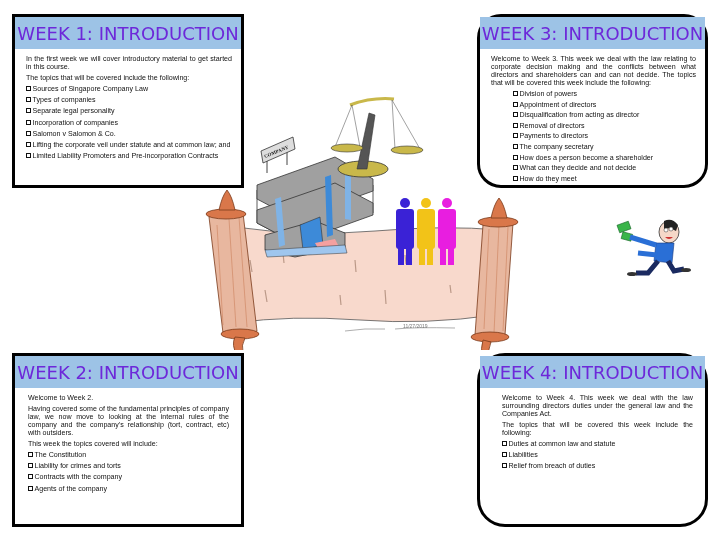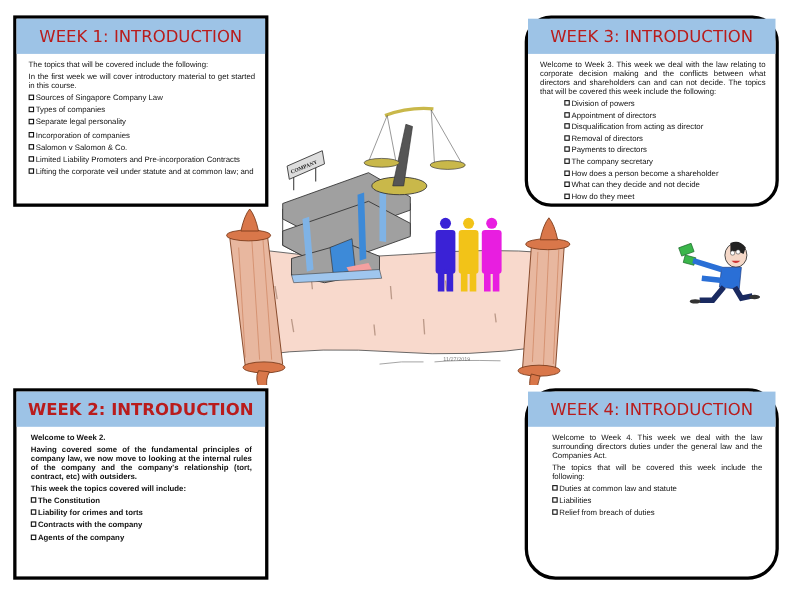--- a/index.html
+++ b/index.html
@@ -6,56 +6,56 @@
   body {
     width:720px; height:540px; background:#ffffff; position:relative; overflow:hidden;
     font-family: "Liberation Sans", sans-serif;
   }
   .card {
     position:absolute; box-sizing:border-box;
     border:3px solid #000; background:#fff;
   }
   .card-header {
     background:#9dc3e6; height:32px; display:flex; align-items:center; justify-content:center;
-    font-family:"DejaVu Sans", sans-serif; font-size:15px; color:#b91c1c; letter-spacing:0;
+    font-family:"DejaVu Sans", sans-serif; font-size:18px; color:#6d28d9; letter-spacing:0;
   }
   .card-body {
     padding:6px 9px 4px 11px; font-size:7.1px; line-height:8px; color:#111;
     text-align:justify;
   }
   .card-body p { margin:0 0 3px 0; }
   .card-body ul { list-style:none; margin:0; padding:0; }
   .card-body li { margin:0 0 3.2px 0; text-align:left; }
   .card-body li .cb { display:inline-block; width:5px; height:5px; border:0.8px solid #111; margin-right:1.5px; vertical-align:0px; box-sizing:border-box; }
   #week1 { left:12px; top:14px; width:232px; height:174px; }
   #week3 { left:477px; top:14px; width:231px; height:174px;border-radius:24px; }
-  #week2 { left:12px; top:353px; width:232px; height:174px;font-weight:bold; }
+  #week2 { left:12px; top:353px; width:232px; height:174px; }
   #week4 { left:477px; top:353px; width:231px; height:174px;border-radius:28px; }
   #week3 .card-body ul { padding-left:22px; }
   #week3 .card-body li { margin-bottom:2.6px; }
   #week2 .card-body { padding-left:13px; padding-right:12px; }
   #week4 .card-body { padding-left:22px; padding-right:12px; }
   .illus { position:absolute; }
 </style>
 </head>
 <body>
 
 <div class="card" id="week1">
   <div class="card-header">WEEK 1: INTRODUCTION</div>
   <div class="card-body">
+    <p>In the first week we will cover introductory material to get started in this course.</p>
     <p>The topics that will be covered include the following:</p>
-    <p>In the first week we will cover introductory material to get started in this course.</p>
     <ul>
       <li><span class="cb"></span><span>Sources of Singapore Company Law</span></li>
       <li><span class="cb"></span><span>Types of companies</span></li>
       <li><span class="cb"></span><span>Separate legal personality</span></li>
       <li><span class="cb"></span><span>Incorporation of companies</span></li>
       <li><span class="cb"></span><span>Salomon v Salomon &amp; Co.</span></li>
+      <li><span class="cb"></span><span>Lifting the corporate veil under statute and at common law; and</span></li>
       <li><span class="cb"></span><span>Limited Liability Promoters and Pre-incorporation Contracts</span></li>
-      <li><span class="cb"></span><span>Lifting the corporate veil under statute and at common law; and</span></li>
     </ul>
   </div>
 </div>
 
 <div class="card" id="week3">
   <div class="card-header">WEEK 3: INTRODUCTION</div>
   <div class="card-body">
     <p>Welcome to Week 3. This week we deal with the law relating to corporate decision making and the conflicts between what directors and shareholders can and can not decide.  The topics that will be covered this week include the following:</p>
     <ul>
       <li><span class="cb"></span><span>Division of powers</span></li>

